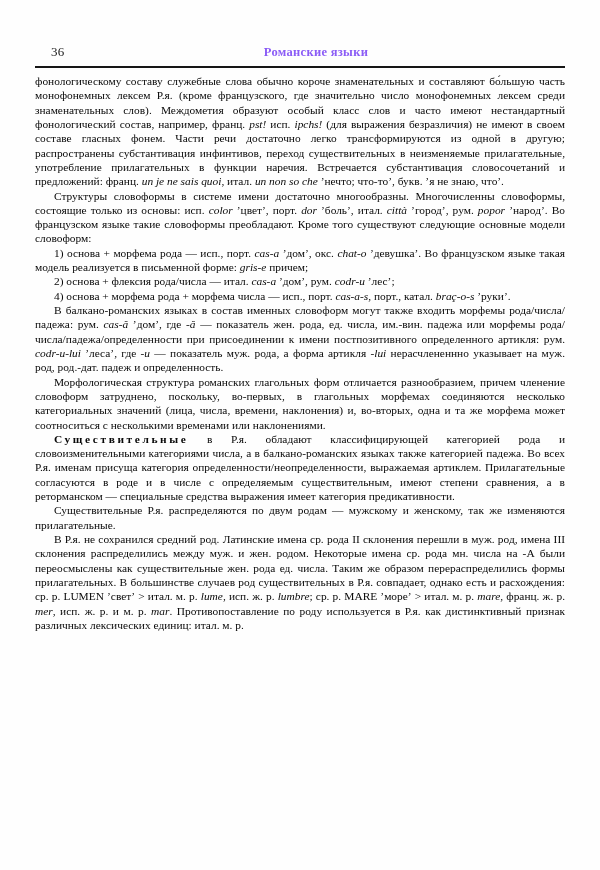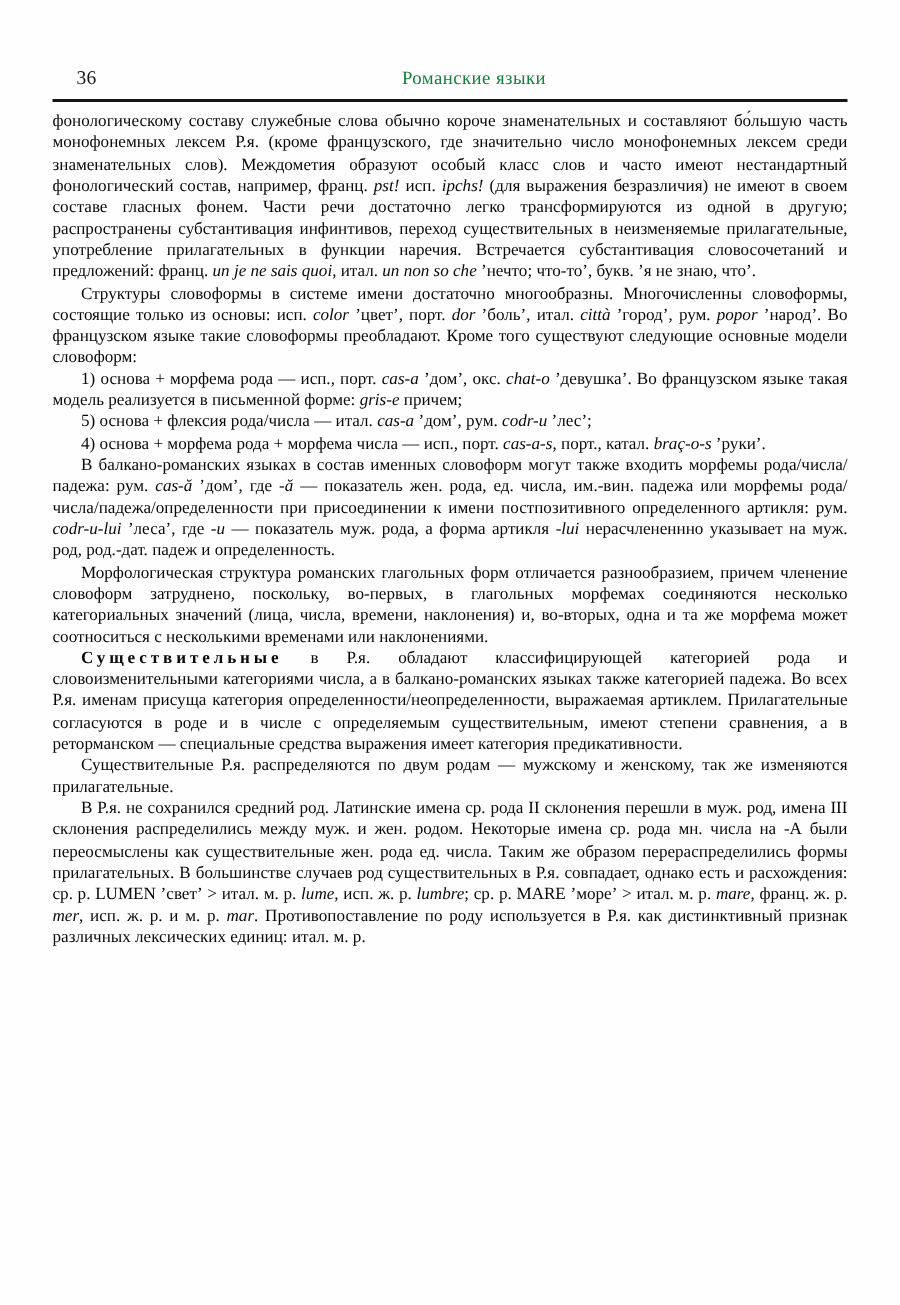--- a/index.html
+++ b/index.html
@@ -36,23 +36,23 @@
     color: #181818;
   }
   .runhead {
     position: absolute;
     left: 0;
     top: 0;
     width: 530px;
     text-align: center;
     font-size: 12.5px;
     line-height: 16px;
-    font-weight: normal;
+    font-weight: bold;
     letter-spacing: 0.3px;
-    color: #15803d;
+    color: #8b5cf6;
   }
   .rule {
     position: absolute;
     left: 35px;
     top: 66px;
     width: 530px;
     height: 2px;
     background: #161616;
   }
 
@@ -93,21 +93,21 @@
     <div class="folio">36</div>
     <div class="runhead">Романские языки</div>
   </div>
 
   <div class="rule"></div>
 
   <div class="body-text" id="body-text">
       <p class="noindent"><span>фонологическому составу служебные слова обычно короче знаменательных и составляют </span><span>бо́льшую</span><span> часть монофонемных лексем Р.я. (кроме французского, где значительно число монофонемных лексем среди знаменательных слов). Междометия образуют особый класс слов и часто имеют нестандартный фонологический состав, например, франц. </span><span class="it">pst!</span><span> исп. </span><span class="it">ipchs!</span><span> (для выражения безразличия) не имеют в своем составе гласных фонем. Части речи достаточно легко трансформируются из одной в другую; распространены субстантивация инфинтивов, переход существительных в неизменяемые прилагательные, употребление прилагательных в функции наречия. Встречается субстантивация словосочетаний и предложений: франц. </span><span class="it">un je ne sais quoi</span><span>, итал. </span><span class="it">un non so che</span><span> ʼнечто; что-тоʼ, букв. ʼя не знаю, чтоʼ.</span></p>
       <p><span>Структуры словоформы в системе имени достаточно многообразны. Многочисленны словоформы, состоящие только из основы: исп. </span><span class="it">color</span><span> ʼцветʼ, порт. </span><span class="it">dor</span><span> ʼбольʼ, итал. </span><span class="it">città</span><span> ʼгородʼ, рум. </span><span class="it">popor</span><span> ʼнародʼ. Во французском языке такие словоформы преобладают. Кроме того существуют следующие основные модели словоформ:</span></p>
       <p><span>1) основа + морфема рода — исп., порт. </span><span class="it">cas-a</span><span> ʼдомʼ, окс. </span><span class="it">chat-o</span><span> ʼдевушкаʼ. Во французском языке такая модель реализуется в письменной форме: </span><span class="it">gris-e</span><span> причем;</span></p>
-      <p><span>5) основа + флексия рода/числа — итал. </span><span class="it">cas-a</span><span> ʼдомʼ, рум. </span><span class="it">codr-u</span><span> ʼлесʼ;</span></p>
+      <p><span>2) основа + флексия рода/числа — итал. </span><span class="it">cas-a</span><span> ʼдомʼ, рум. </span><span class="it">codr-u</span><span> ʼлесʼ;</span></p>
       <p><span>4) основа + морфема рода + морфема числа — исп., порт. </span><span class="it">cas-a-s</span><span>, порт., катал. </span><span class="it">braç-o-s</span><span> ʼрукиʼ.</span></p>
       <p><span>В балкано-романских языках в состав именных словоформ могут также входить морфемы рода/числа/падежа: рум. </span><span class="it">cas-ă</span><span> ʼдомʼ, где </span><span class="it">-ă</span><span> — показатель жен. рода, ед. числа, им.-вин. падежа или морфемы рода/числа/падежа/определенности при присоединении к имени постпозитивного определенного артикля: рум. </span><span class="it">codr-u-lui</span><span> ʼлесаʼ, где </span><span class="it">-u</span><span> — показатель муж. рода, а форма артикля </span><span class="it">-lui</span><span> нерасчлененнно указывает на муж. род, род.-дат. падеж и определенность.</span></p>
       <p><span>Морфологическая структура романских глагольных форм отличается разнообразием, причем членение словоформ затруднено, поскольку, во-первых, в глагольных морфемах соединяются несколько категориальных значений (лица, числа, времени, наклонения) и, во-вторых, одна и та же морфема может соотноситься с несколькими временами или наклонениями.</span></p>
       <p><span class="sp">Существительные</span><span> в Р.я. обладают классифицирующей категорией рода и словоизменительными категориями числа, а в балкано-романских языках также категорией падежа. Во всех Р.я. именам присуща категория определенности/неопределенности, выражаемая артиклем. Прилагательные согласуются в роде и в числе с определяемым существительным, имеют степени сравнения, а в реторманском — специальные средства выражения имеет категория предикативности.</span></p>
       <p><span>Существительные Р.я. распределяются по двум родам — мужскому и женскому, так же изменяются прилагательные.</span></p>
       <p><span>В Р.я. не сохранился средний род. Латинские имена ср. рода II склонения перешли в муж. род, имена III склонения распределились между муж. и жен. родом. Некоторые имена ср. рода мн. числа на -А были переосмыслены как существительные жен. рода ед. числа. Таким же образом перераспределились формы прилагательных. В большинстве случаев род существительных в Р.я. совпадает, однако есть и расхождения: ср. р. LUMEN ʼсветʼ &gt; итал. м. р. </span><span class="it">lume</span><span>, исп. ж. р. </span><span class="it">lumbre</span><span>; ср. р. MARE ʼмореʼ &gt; итал. м. р. </span><span class="it">mare</span><span>, франц. ж. р. </span><span class="it">mer</span><span>, исп. ж. р. и м. р. </span><span class="it">mar</span><span>. Противопоставление по роду используется в Р.я. как дистинктивный признак различных лексических единиц: итал. м. р.</span></p>
     </div>
 
 </div>
 

